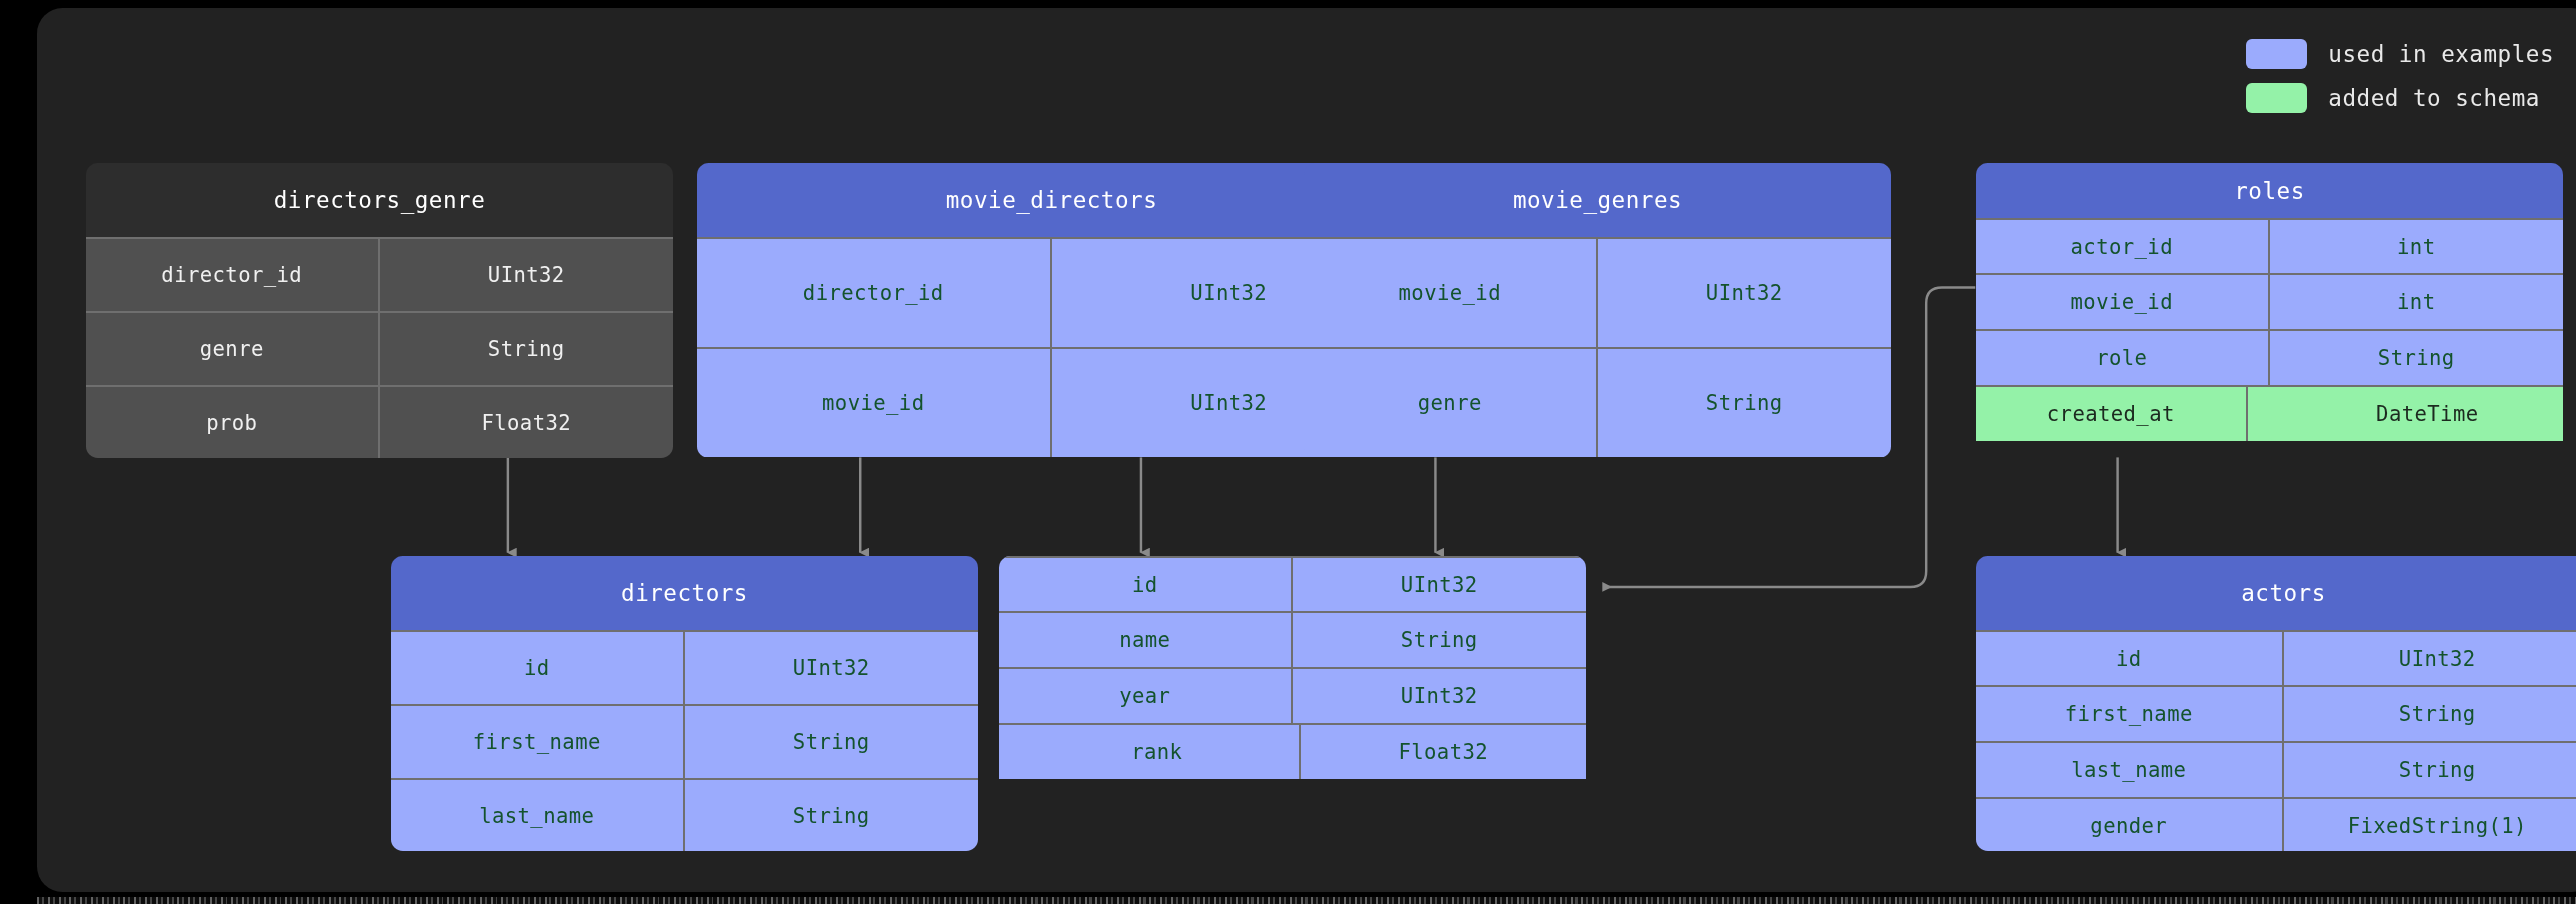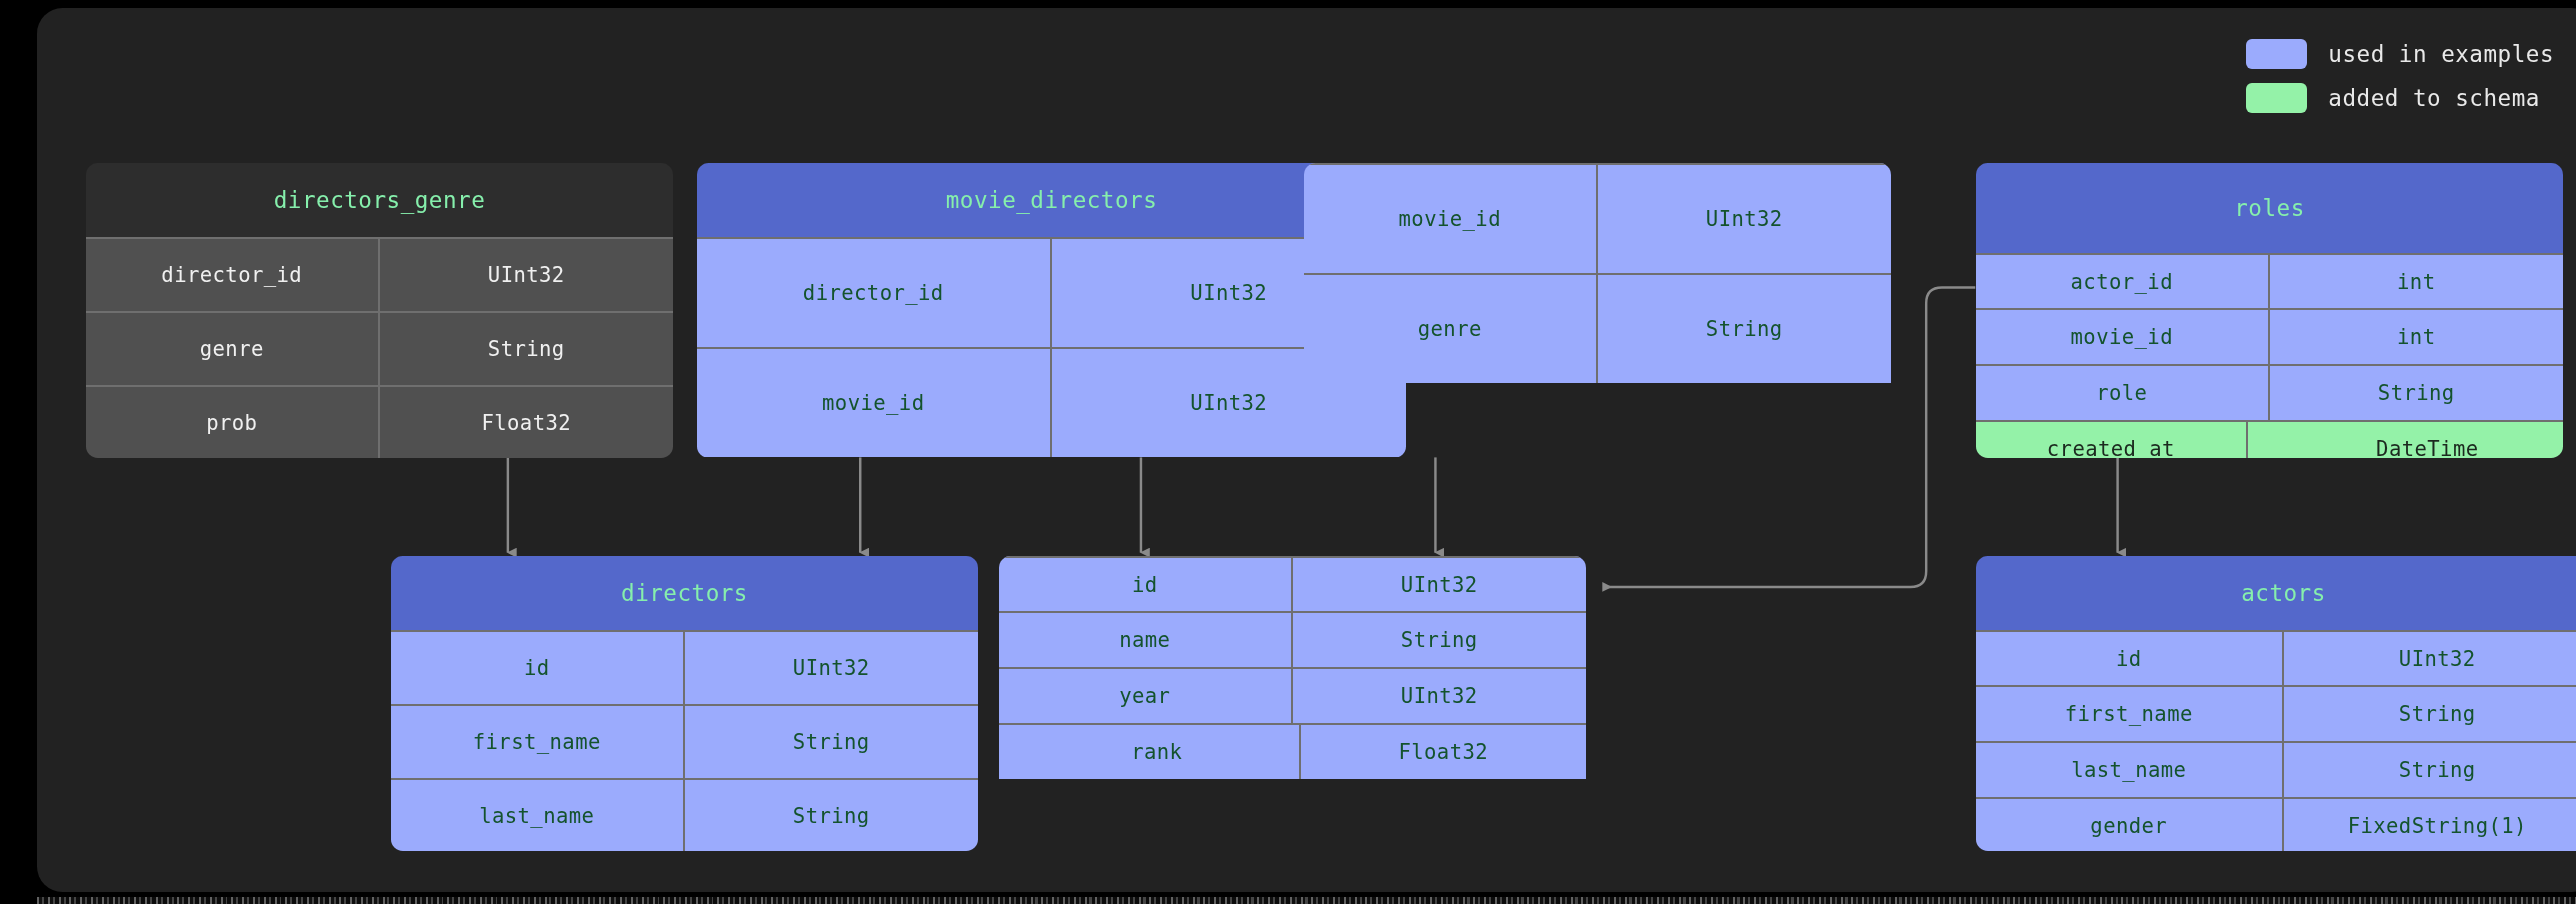--- a/index.html
+++ b/index.html
@@ -79,21 +79,21 @@
 
   
   .table {
     position: absolute;
     border-radius: 11.8px;
     overflow: hidden;
     box-sizing: border-box;
   }
   .table-title {
     text-align: center;
-    color: #86efac;
+    color: #ffffff;
     font-size: 22.6px;
     letter-spacing: 0.5px;
     display: flex;
     align-items: center;
     justify-content: center;
     box-sizing: border-box;
   }
   .trow {
     display: flex;
     box-sizing: border-box;
@@ -198,32 +198,33 @@
       <div class="tcell left">director_id</div>
       <div class="tcell">UInt32</div>
     </div>
     <div class="trow" style="height:110px;">
       <div class="tcell left">movie_id</div>
       <div class="tcell">UInt32</div>
     </div>
   </div>
 
   <div class="table blue" style="left:1267px; top:163px; width:587px; height:295px;">
+    <div class="table-title" style="height:74px;">movie_genres</div>
     <div class="trow" style="height:110px;">
       <div class="tcell left">movie_id</div>
       <div class="tcell">UInt32</div>
     </div>
     <div class="trow" style="height:110px;">
       <div class="tcell left">genre</div>
       <div class="tcell">String</div>
     </div>
   </div>
 
   <div class="table blue" style="left:1939px; top:163px; width:587px; height:295px;">
-    <div class="table-title" style="height:90px;">roles</div>
+    <div class="table-title" style="height:55px;">roles</div>
     <div class="trow" style="height:55px;">
       <div class="tcell left">actor_id</div>
       <div class="tcell">int</div>
     </div>
     <div class="trow" style="height:56px;">
       <div class="tcell left">movie_id</div>
       <div class="tcell">int</div>
     </div>
     <div class="trow" style="height:56px;">
       <div class="tcell left">role</div>

